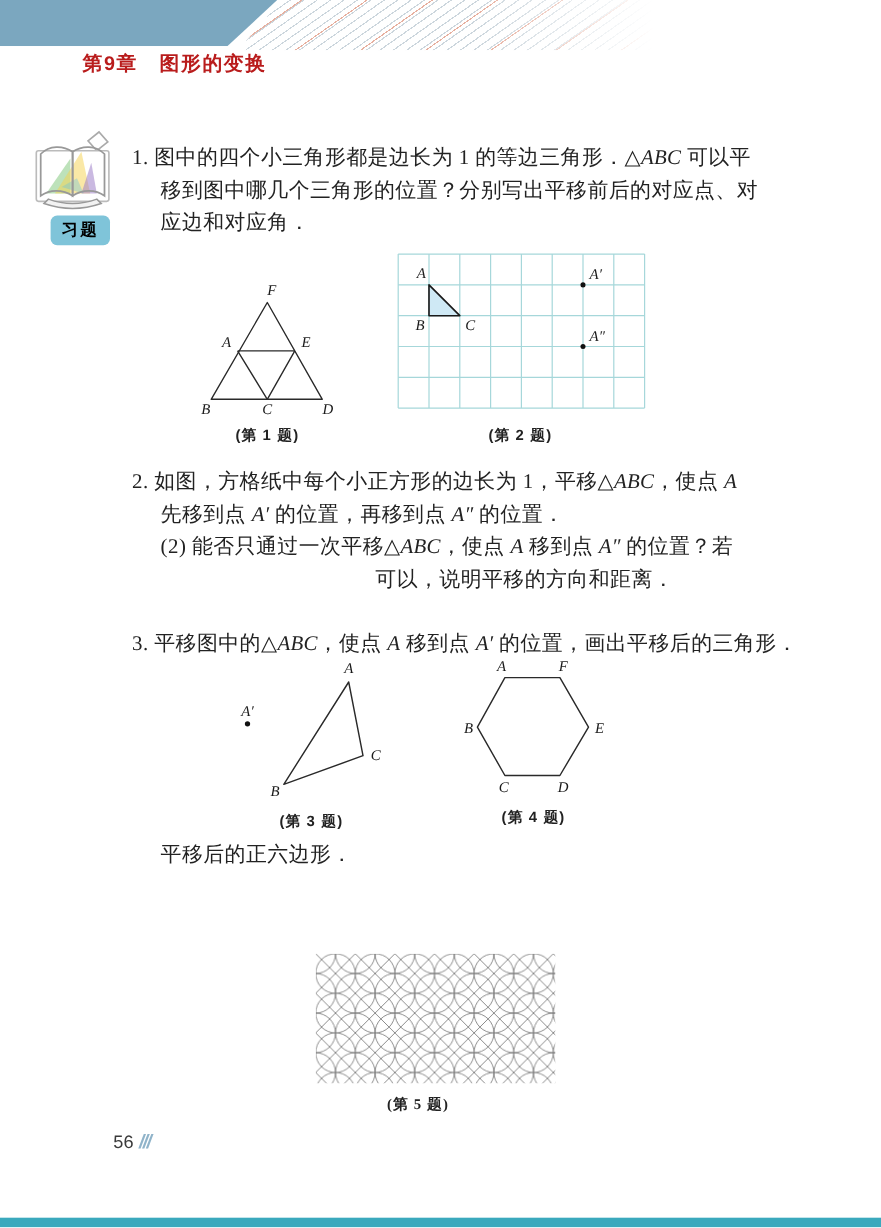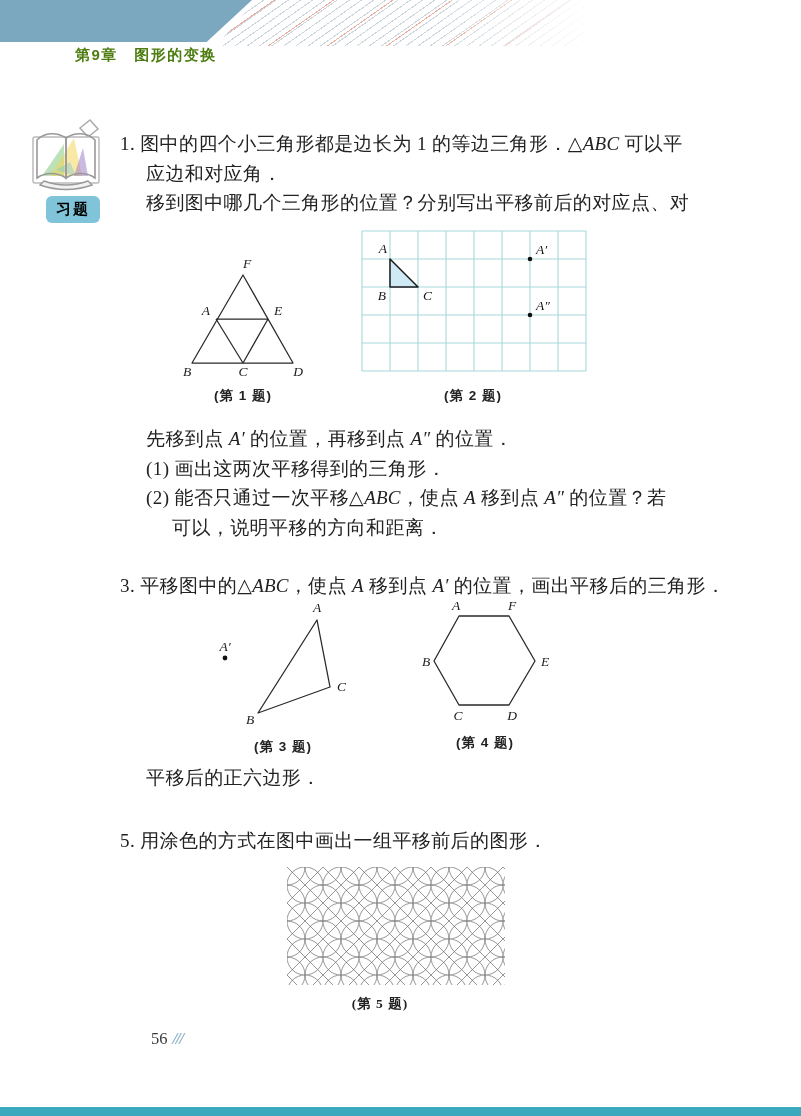--- a/index.html
+++ b/index.html
@@ -11,55 +11,55 @@
           background:var(--banner-blue,#7ba7bf);
           clip-path:polygon(0 0,100% 0,82% 100%,0 100%);}
   .hatch{position:absolute;left:216px;top:0;width:390px;height:46px;
          background-image:
            repeating-linear-gradient(145deg,transparent 0 33px,var(--hatch-salmon,#e7b0a0) 33px 34px),
            repeating-linear-gradient(145deg,transparent 0 6px,var(--hatch-gray,#ccd6dd) 6px 7px);
          clip-path:polygon(40px 0,100% 0,100% 100%,0 100%);
          -webkit-mask-image:linear-gradient(to right,#000 55%,rgba(0,0,0,0) 97%);
          mask-image:linear-gradient(to right,#000 55%,rgba(0,0,0,0) 97%);}
   .chapter{position:absolute;left:75px;top:46px;font-family:"Liberation Sans","DejaVu Sans",sans-serif;
-           font-weight:700;font-size:15px;color:#4d7c0f;letter-spacing:1.5px;}
+           font-weight:700;font-size:18px;color:#b91c1c;letter-spacing:1.5px;}
 
   
   .book-ico{position:absolute;left:30px;top:118px;}
   .badge{position:absolute;left:46px;top:196px;width:54px;height:27px;
          background:var(--badge-blue,#7fc4d9);border-radius:6px;
          font-family:"Liberation Sans","DejaVu Sans",sans-serif;font-weight:700;
          color:#000000;font-size:15px;letter-spacing:2px;display:flex;
          align-items:center;justify-content:center;text-align:center;}
 
   
   .problem{position:absolute;left:120px;width:662px;font-size:19px;
            letter-spacing:0.4px;line-height:29.6px;}
   .p1{top:129px}.p2{top:424px}.p3{top:571px}.p4{top:763px}.p5{top:826px}
   .line.ind1{padding-left:26px;}
-  .line.ind2{padding-left:52px;}
+  .line.ind2{padding-left:52px;text-align:center;}
   .m{font-style:italic;font-family:"Liberation Serif","DejaVu Serif",serif;letter-spacing:0.2px;}
 
   
   svg text{font-family:"Liberation Serif","DejaVu Serif",serif;font-style:italic;
            font-size:13.5px;fill:#1a1a1a;}
   .fig{position:absolute;}
   .cap{position:absolute;width:140px;text-align:center;
        font-family:"Liberation Sans","DejaVu Sans",sans-serif;
        font-weight:700;font-size:13.5px;color:#222;letter-spacing:1px;}
   .cap1{left:173px;top:387px;}
   .cap2{left:403px;top:387px;}
   .cap3{left:213px;top:738px;}
   .cap4{left:415px;top:734px;text-align:center;}
   .cap5{left:310px;top:995px;font-family:Liberation Serif, serif;}
 
   
   .pageno{position:absolute;left:103px;top:1028px;
-          font-family:Liberation Serif, serif;
-          font-size:16.5px;color:#3a3a3a;font-weight:500;margin-left:48px;}
+          font-family:Liberation Sans, sans-serif;
+          font-size:16.5px;color:#3a3a3a;font-weight:500;}
   .slashes{font-style:italic;font-weight:700;color:var(--slash-blue,#8fb3c9);
            letter-spacing:-1.5px;font-size:17.5px;margin-left:5px;}
   .footbar{position:absolute;left:0;bottom:0;width:100%;height:9px;
            background:var(--footer-teal,#3aa9bd);}
 </style>
 </head>
 <body>
 
 <div id="page">
 
@@ -78,37 +78,34 @@
     <polygon points="44,58 53,30 58,58" fill="#9f7fc9" opacity="0.55"></polygon>
     <polygon points="26,52 40,44 46,58" fill="#6fc3d9" opacity="0.4"></polygon>
     <path d="M7,22 C15,14 27,14 36,20 L36,60 C27,54 15,54 7,60 Z" fill="none" stroke="#999" stroke-width="1.6"></path>
     <path d="M65,22 C57,14 45,14 36,20 L36,60 C45,54 57,54 65,60 Z" fill="none" stroke="#999" stroke-width="1.6"></path>
     <path d="M14,63 Q36,71 58,63 L62,67 Q36,76 10,67 Z" fill="#f2f2f2" stroke="#999" stroke-width="1.4"></path>
   </svg>
   <div class="badge">习题</div>
 
   <div class="problem p1">
       <div class="line ind0"><span>1. 图中的四个小三角形都是边长为 1 的等边三角形．△</span><span class="m">ABC</span><span> 可以平</span></div>
+      <div class="line ind1"><span>移到图中哪几个三角形的位置？分别写出平移前后的对应点、对</span></div>
       <div class="line ind1"><span>应边和对应角．</span></div>
-      <div class="line ind1"><span>移到图中哪几个三角形的位置？分别写出平移前后的对应点、对</span></div>
     </div>
   <div class="problem p2">
+      <div class="line ind0"><span>2. 如图，方格纸中每个小正方形的边长为 1，平移△</span><span class="m">ABC</span><span>，使点 </span><span class="m">A</span></div>
       <div class="line ind1"><span>先移到点 </span><span class="m">A′</span><span> 的位置，再移到点 </span><span class="m">A″</span><span> 的位置．</span></div>
-      <div class="line ind1"><span>(1) 画出这两次平移得到的三角形．</span></div>
       <div class="line ind1"><span>(2) 能否只通过一次平移△</span><span class="m">ABC</span><span>，使点 </span><span class="m">A</span><span> 移到点 </span><span class="m">A″</span><span> 的位置？若</span></div>
       <div class="line ind2"><span>可以，说明平移的方向和距离．</span></div>
     </div>
   <div class="problem p3">
       <div class="line ind0"><span>3. 平移图中的△</span><span class="m">ABC</span><span>，使点 </span><span class="m">A</span><span> 移到点 </span><span class="m">A′</span><span> 的位置，画出平移后的三角形．</span></div>
     </div>
   <div class="problem p4">
       <div class="line ind1"><span>平移后的正六边形．</span></div>
-    </div>
-  <div class="problem p5">
-      <div class="line ind0"><span>5. 用涂色的方式在图中画出一组平移前后的图形．</span></div>
     </div>
 
   <svg class="fig" style="left:155px;top:252px" width="160" height="130" viewBox="0 0 160 130">
     <g fill="none" stroke="#2a2a2a" stroke-width="1.25" stroke-linejoin="round">
       <polygon points="88,23 37,111 138,111"></polygon>
       <path d="M61,67 L113,67 M61,67 L88,111 M113,67 L88,111"></path>
     </g>
     <text x="92" y="16" text-anchor="middle">F</text>
     <text x="55" y="63" text-anchor="end">A</text>
     <text x="119" y="63" text-anchor="start">E</text>

